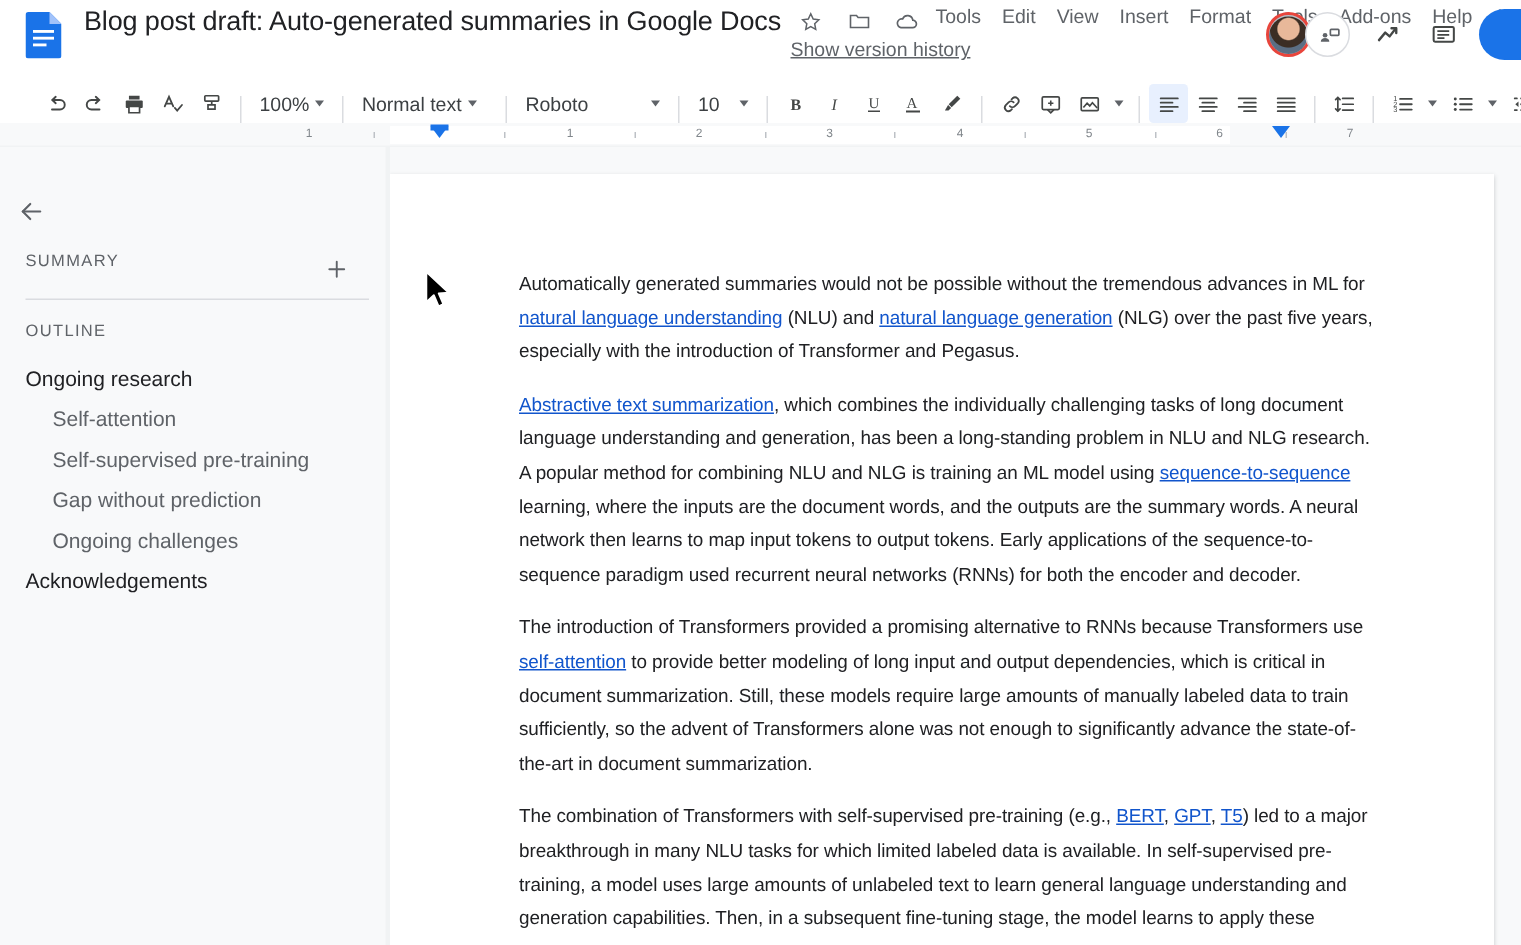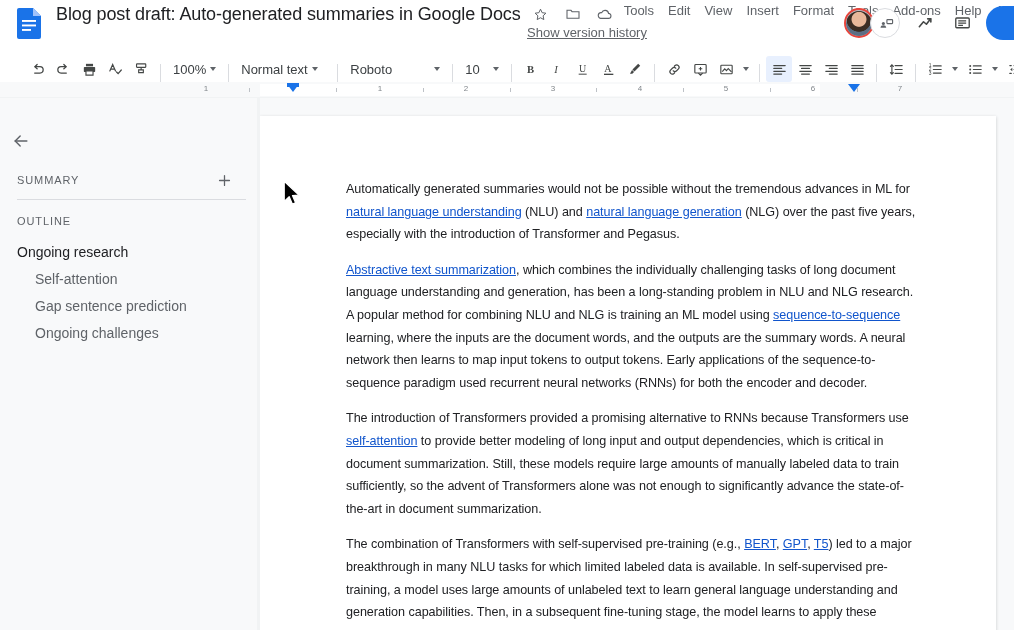--- a/index.html
+++ b/index.html
@@ -168,21 +168,21 @@
   }
   .back-arrow {
     position: absolute; left: 8px; top: 30px;
     width: 26px; height: 26px;
     display: flex; align-items: center; justify-content: center;
     color: #5f6368;
   }
   .summary-head {
     position: absolute; left: 17px; top: 70px;
     width: 214px; height: 24px;
-    display: flex; align-items: center; justify-content: space-between; gap: 12px;
+    display: flex; align-items: flex-start; justify-content: space-between; gap: 12px;
   }
   .section-label {
     font-size: 11px; color: #5f6368;
     letter-spacing: 0.9px; font-weight: 500;
   }
   .plus-btn {
     width: 22px; height: 22px;
     display: flex; align-items: center; justify-content: center;
     color: #5f6368; margin-right: -4px;
   }
@@ -559,22 +559,24 @@
         </span>
       </div>
 
       <div class="sidebar-divider"></div>
 
       <span class="section-label outline-label">OUTLINE</span>
 
       <div class="outline-list">
         <div class="outline-item">Ongoing research</div>
         <div class="outline-item lvl2">Self-attention</div>
-        <div class="outline-item lvl2">Gap sentence prediction</div>
+        <div class="outline-item lvl2">Self-supervised pre-training</div>
+        <div class="outline-item lvl2">Gap without prediction</div>
         <div class="outline-item lvl2">Ongoing challenges</div>
+        <div class="outline-item">Acknowledgements</div>
       </div>
 
       <div class="sb-scroll"></div>
     </div>
 
     <div class="doc-area">
       <div class="page">
         <div class="page-body">
           <p class="para"><span>Automatically generated summaries would not be possible without the tremendous advances in ML for </span><span class="lnk">natural language understanding</span><span> (NLU) and </span><span class="lnk">natural language generation</span><span> (NLG) over the past five years, especially with the introduction of Transformer and Pegasus.</span></p>
           <p class="para"><span class="lnk">Abstractive text summarization</span><span>, which combines the individually challenging tasks of long document language understanding and generation, has been a long-standing problem in NLU and NLG research. A popular method for combining NLU and NLG is training an ML model using </span><span class="lnk">sequence-to-sequence</span><span> learning, where the inputs are the document words, and the outputs are the summary words. A neural network then learns to map input tokens to output tokens. Early applications of the sequence-to-sequence paradigm used recurrent neural networks (RNNs) for both the encoder and decoder.</span></p>

